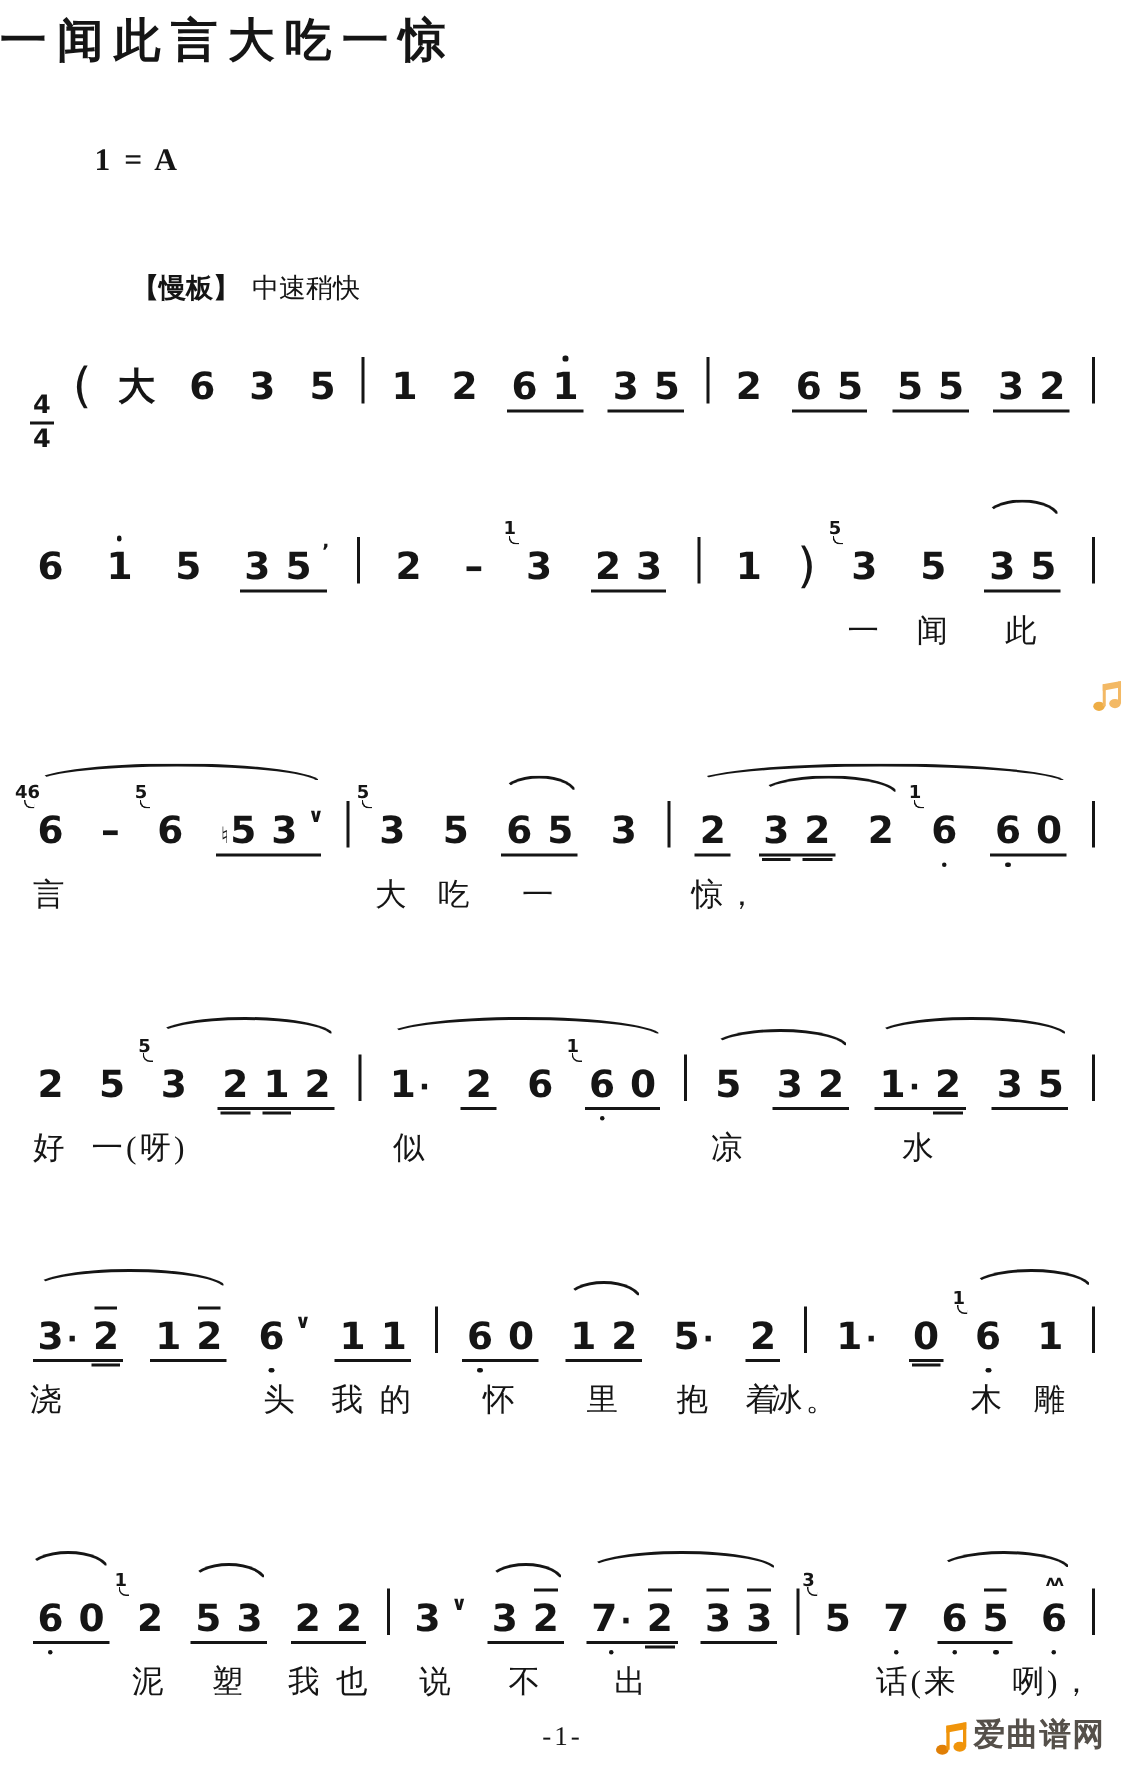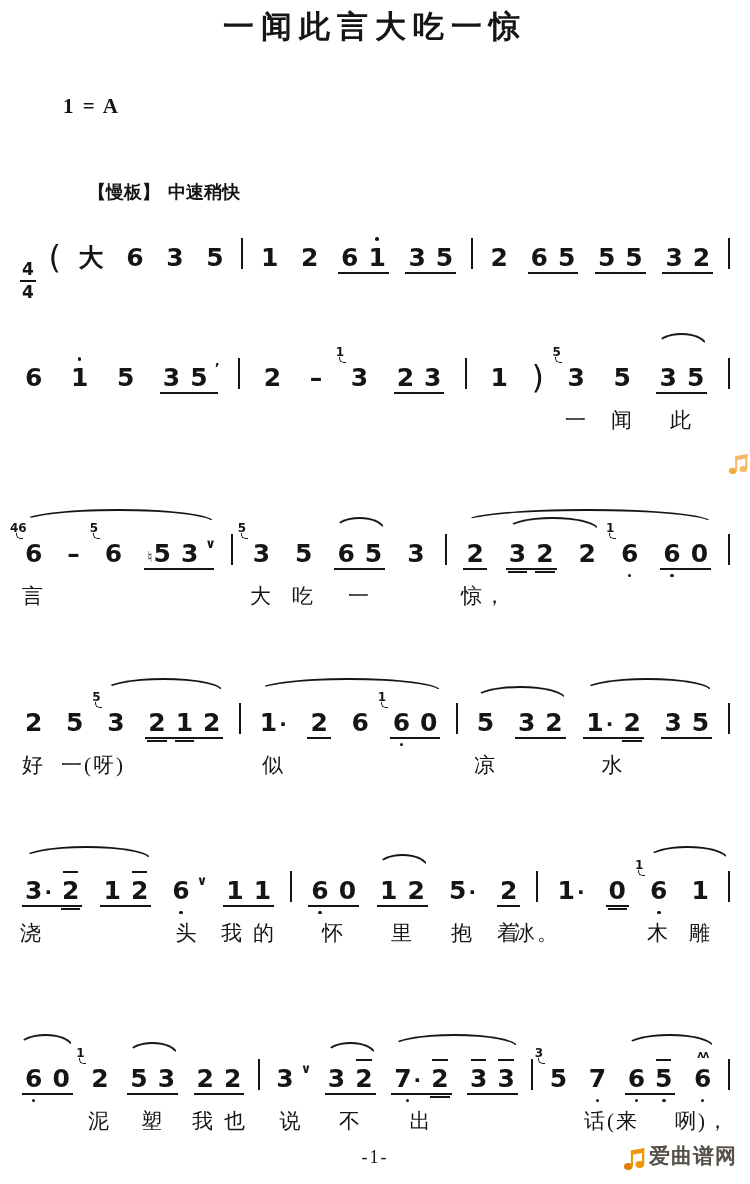--- a/index.html
+++ b/index.html
@@ -1,25 +1,25 @@
 <!DOCTYPE html>
 <html><head>
 <meta charset="utf-8">
 <style>
   html,body{margin:0;padding:0;background:#888}
   .page{position:relative;width:750px;height:1184px;margin:0 auto;background:#ffffff;overflow:hidden;
         font-family:"Liberation Sans",sans-serif;color:#151515}
-  .title{position:absolute;top:8px;left:0;width:100%;margin:0;text-align:center;
+  .title{position:absolute;top:8px;left:0;width:100%;margin:0;
          font:700 31px/1.2 "Liberation Serif",serif;letter-spacing:7px}
   .subtitle{position:absolute;top:66px;left:0;width:100%;text-align:center;
             font:700 23px/1.2 "Liberation Serif",serif;letter-spacing:1px}
   .credits{position:absolute;top:76px;left:577px;font:700 19px/1.5 "Liberation Serif",serif;letter-spacing:1px}
   .key{position:absolute;top:96px;left:63px;font:700 21px/1 "Liberation Serif",serif;letter-spacing:2px}
   .tempo{position:absolute;top:183px;left:88px;font:700 18px/1 "Liberation Serif",serif}
-  .tempo .ttext{margin-left:8px;font-weight:700}
+  .tempo .ttext{margin-left:8px;font-weight:400}
   #score{position:absolute;left:0;top:0;width:750px;height:1184px}
   .system{position:absolute;left:18px;width:714px;height:118px}
   .noterow{display:flex;justify-content:space-between;align-items:baseline;padding:27px 2px 0}
   .cell{position:relative;display:inline-flex;align-items:baseline}
   .g{position:relative;display:inline-block;padding:0 1px;margin:0 4px;text-align:center}
   .num{font:700 25px/1 "DejaVu Sans",sans-serif}
   .adot{font:700 20px/1 "DejaVu Sans",sans-serif;margin-left:2px}
   .acc{font:400 15px/1 "DejaVu Sans",sans-serif;margin-right:1px}
   .cul{position:absolute;left:2px;right:2px;bottom:-3.5px;height:2px;background:#151515}
   .gul{position:absolute;left:0;right:0;bottom:-3.5px;height:2px;background:#151515}

